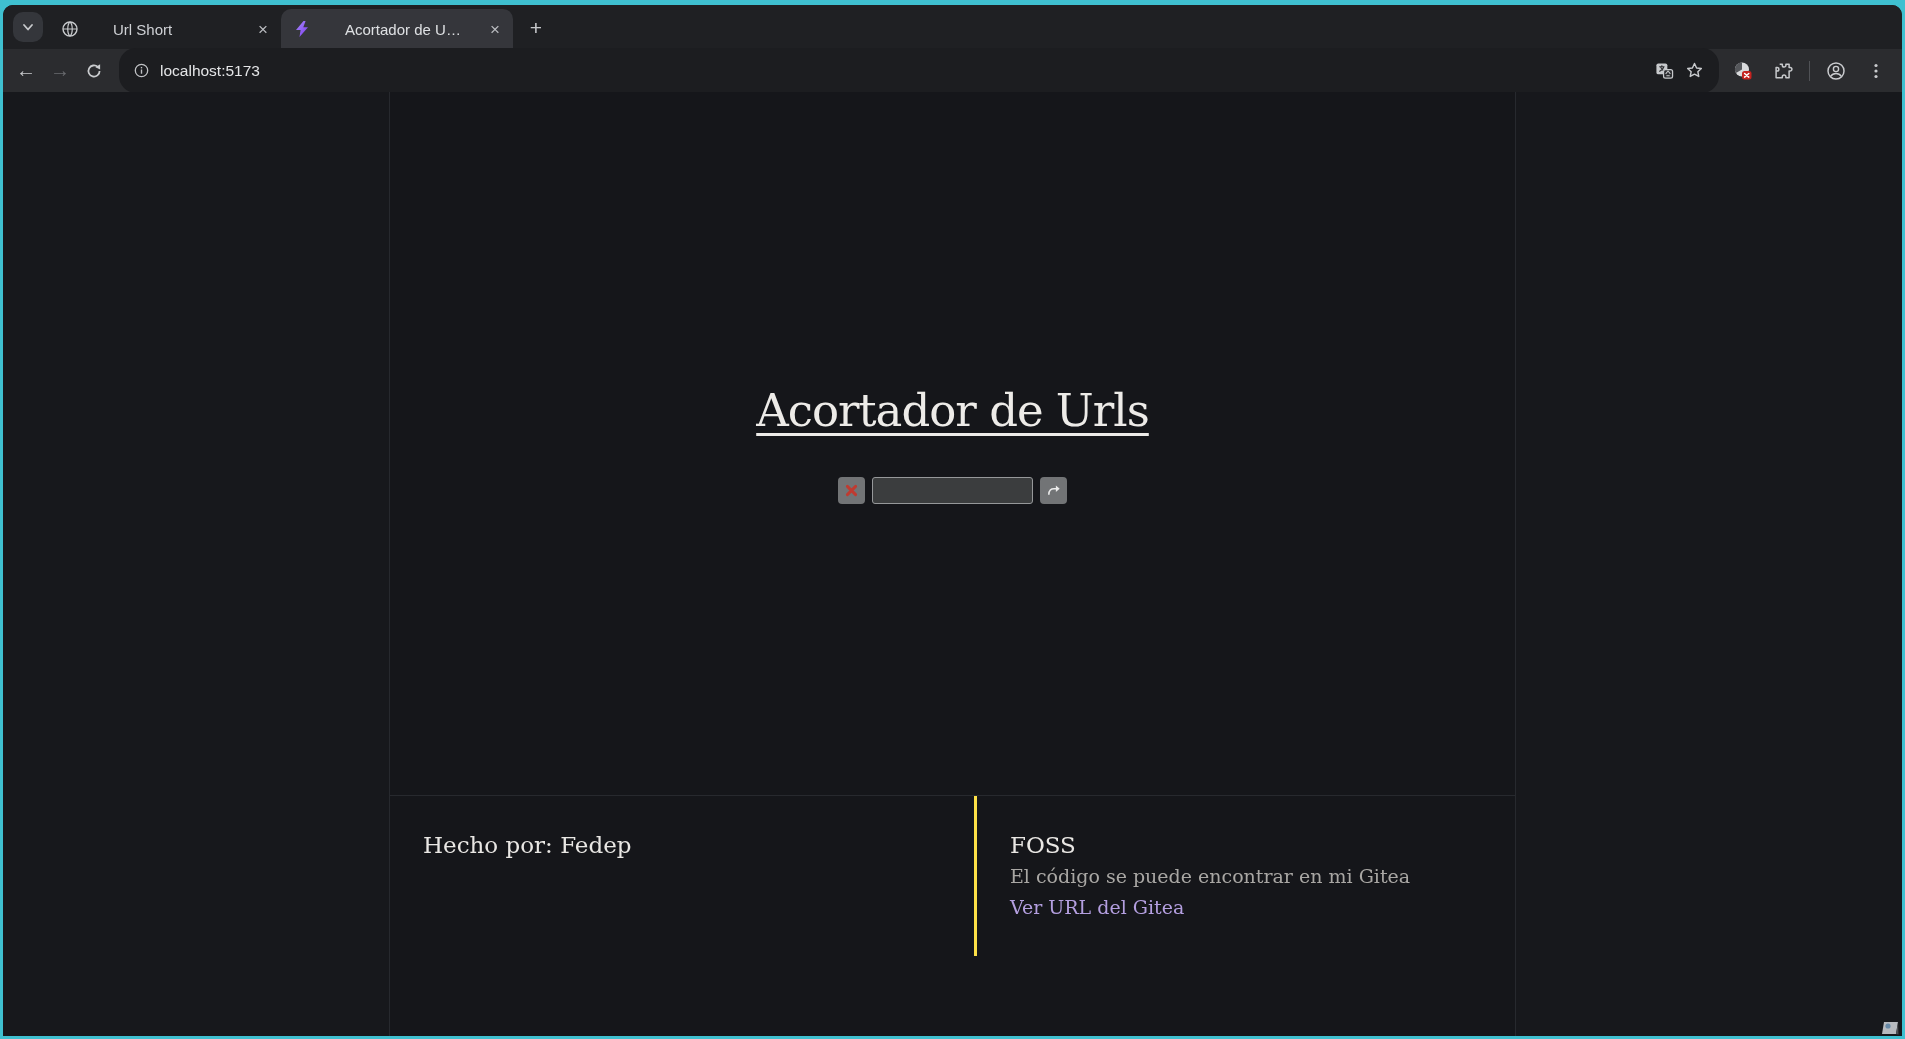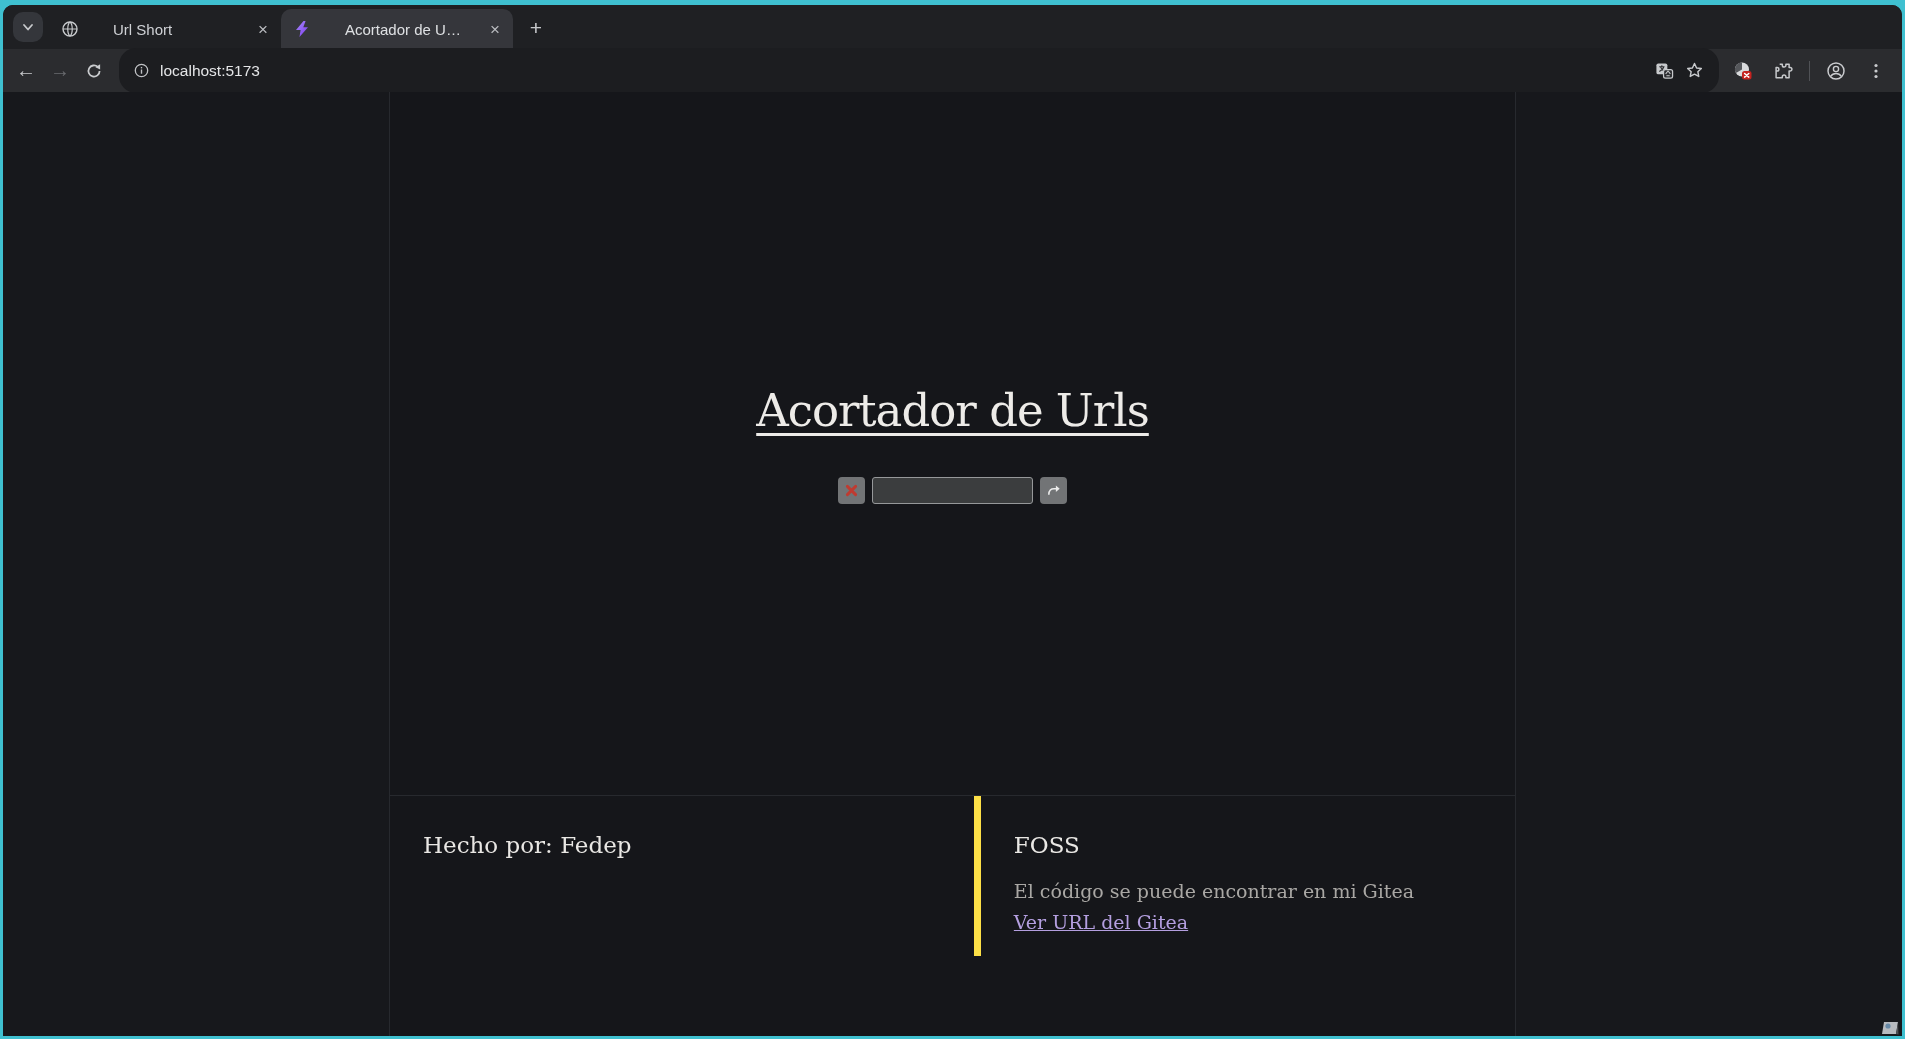--- a/index.html
+++ b/index.html
@@ -99,33 +99,33 @@
     cursor: pointer; flex: none;
   }
   .url-input {
     width: 161px; height: 27px; background: #3b3d3e;
     border: 1px solid #96989a; border-radius: 3px;
     color: #dddddd; font-size: 14px; padding: 0 7px; outline: none;
   }
 
   .page-footer { flex: none; height: 161px; border-top: 1px solid #27292e; display: flex; gap: 43px; }
   .f-col { width: 50%; padding: 36px 30px 0 33px; }
-  .f-col.right { border-left: 7px solid #fde047; }
+  .f-col.right { border-left: 3px solid #fde047; }
   .made-by, .foss-title {
     font-family: "DejaVu Serif", "Liberation Serif", serif;
     font-size: 23px; color: #e9e7e4; font-weight: 500;
   }
   .foss-text {
     font-family: "DejaVu Serif", "Liberation Serif", serif;
-    font-size: 19px; color: #a9a7a4; margin-top: 22px;
+    font-size: 19px; color: #a9a7a4; margin-top: 7px;
   }
   .foss-link {
     display: inline-block; margin-top: 9px;
     font-family: "DejaVu Serif", "Liberation Serif", serif;
-    font-size: 19px; color: #b49fe0; text-decoration: underline; cursor: pointer;
+    font-size: 19px; color: #b49fe0; cursor: pointer;
   }
   .below-footer { flex: 1; }
 
   .corner-indicator { position: absolute; right: 5px; bottom: 3px; opacity: .9; }
 
   svg { display: block; }
 </style>
 </head>
 <body>
 

